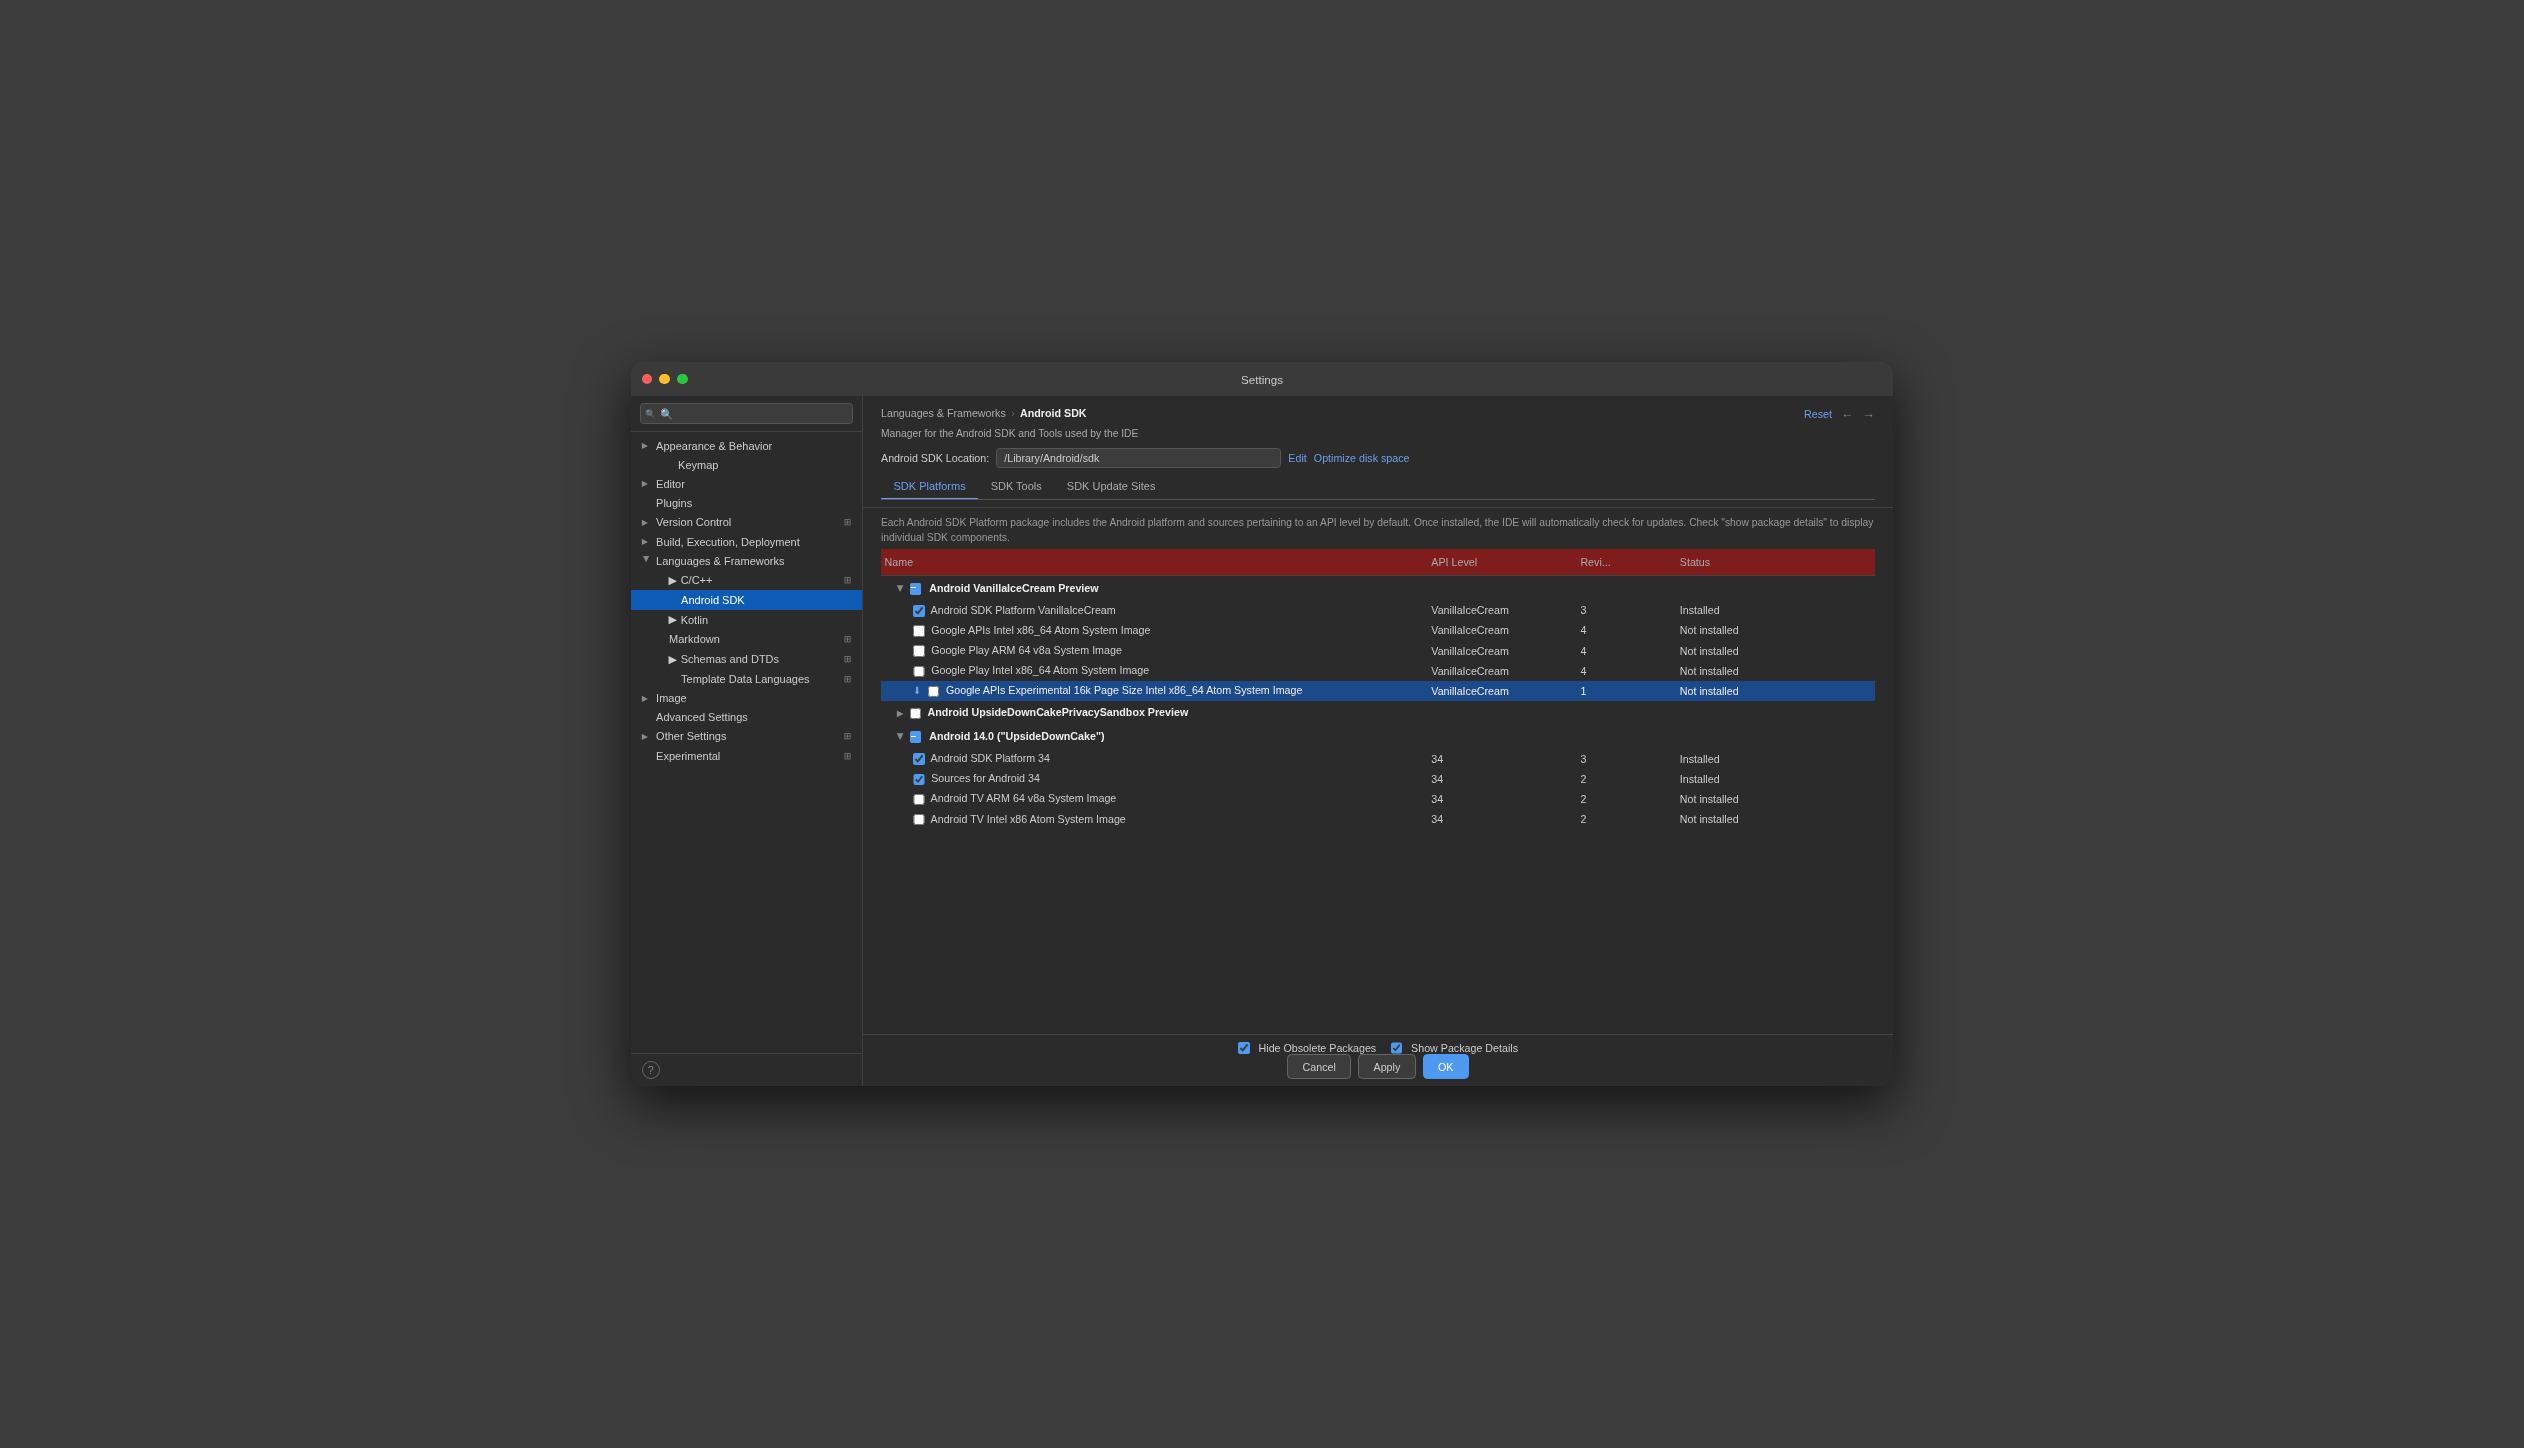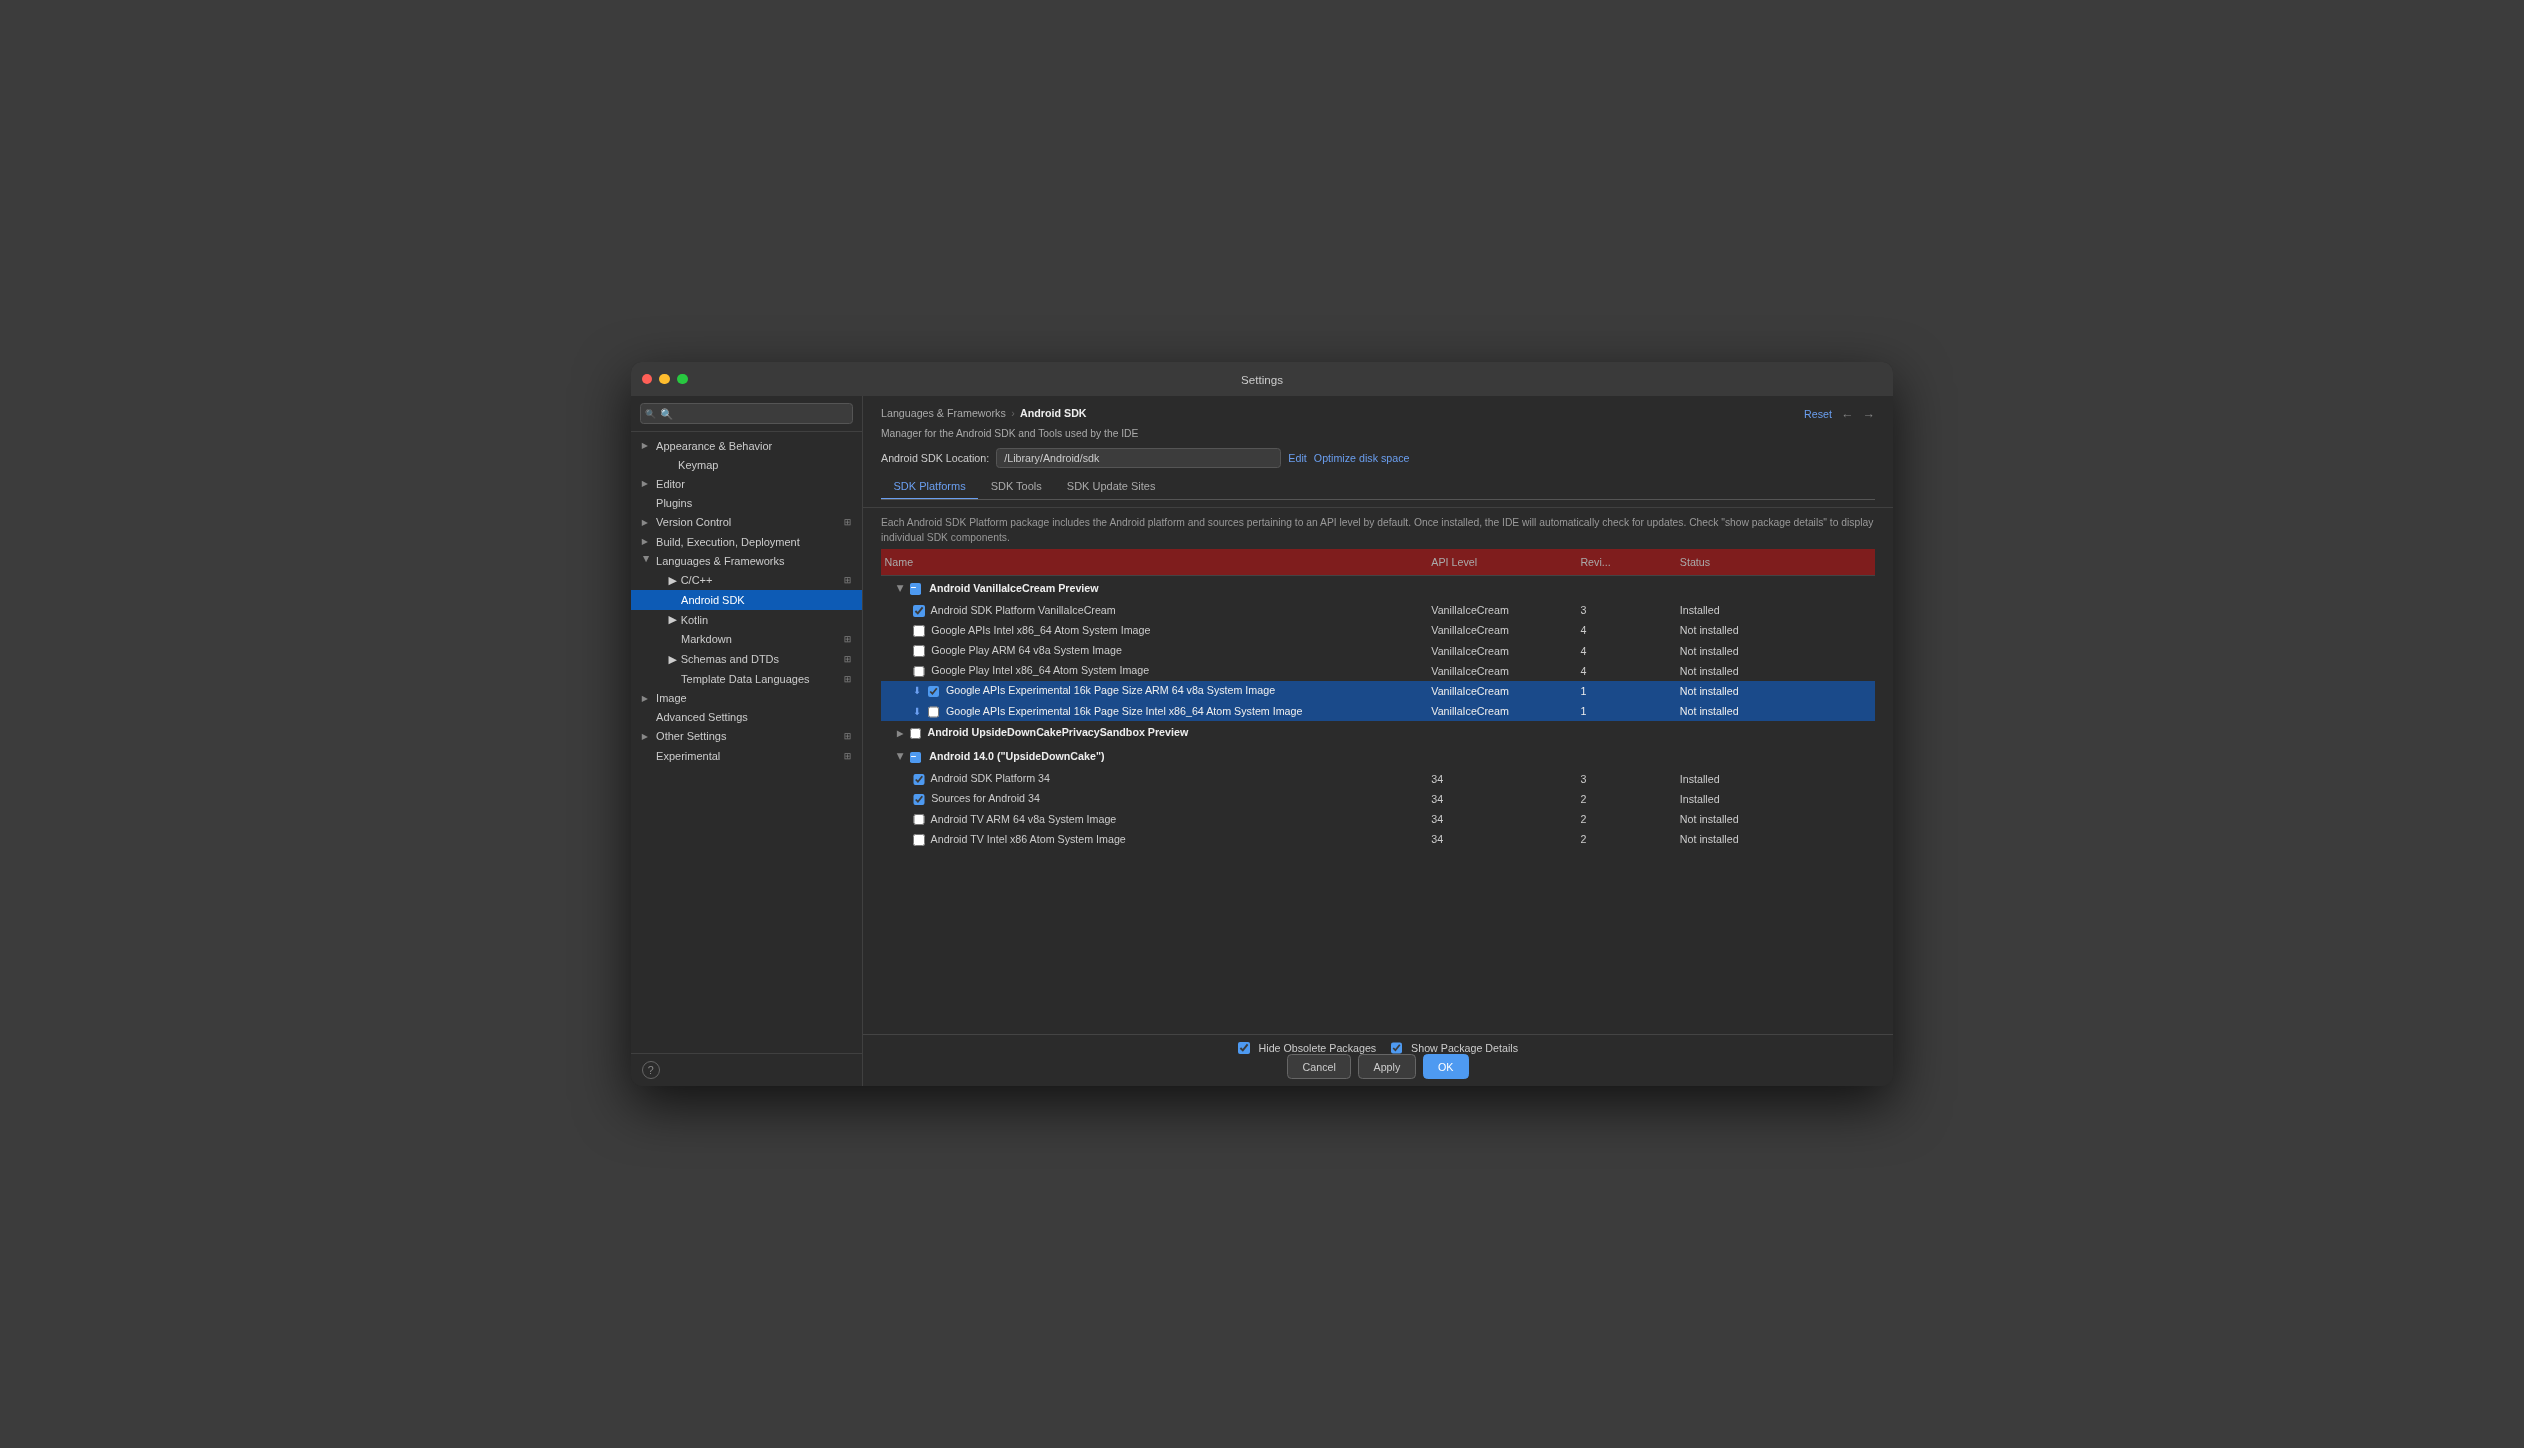--- a/index.html
+++ b/index.html
@@ -423,21 +423,21 @@
         </div>
 
         <div class="sidebar-item">
           <span class="arrow" style="visibility:hidden">▶</span>
           <span style="margin-left:12.5px">▶</span>
           <span style="margin-left:3.6px">Kotlin</span>
         </div>
 
         <div class="sidebar-item">
           <span class="arrow" style="visibility:hidden">▶</span>
-          <span style="margin-left:25px">Markdown</span>
+          <span style="margin-left:13px">Markdown</span>
           <span class="icon-sm">⊞</span>
         </div>
 
         <div class="sidebar-item">
           <span class="arrow" style="visibility:hidden">▶</span>
           <span style="margin-left:12.5px">▶</span>
           <span style="margin-left:3.6px">Schemas and DTDs</span>
           <span class="icon-sm">⊞</span>
         </div>
 
@@ -561,30 +561,20 @@
             <tr>
               <td class="indent-2">
                 <input type="checkbox" class="cb" style="">
                 <span>Google Play Intel x86_64 Atom System Image</span>
               </td>
               <td>VanillaIceCream</td>
               <td>4</td>
               <td>Not installed</td>
             </tr>
 
-            <tr class="highlighted">
-              <td class="indent-2">
-                <span class="dl-icon">⬇</span>
-                <input type="checkbox" class="cb" checked="" style="">
-                <span>Google APIs Experimental 16k Page Size ARM 64 v8a System Image</span>
-              </td>
-              <td>VanillaIceCream</td>
-              <td>1</td>
-              <td>Not installed</td>
-            </tr>
 
             <tr class="highlighted">
               <td class="indent-2">
                 <span class="dl-icon">⬇</span>
                 <input type="checkbox" class="cb" style="">
                 <span>Google APIs Experimental 16k Page Size Intel x86_64 Atom System Image</span>
               </td>
               <td>VanillaIceCream</td>
               <td>1</td>
               <td>Not installed</td>

